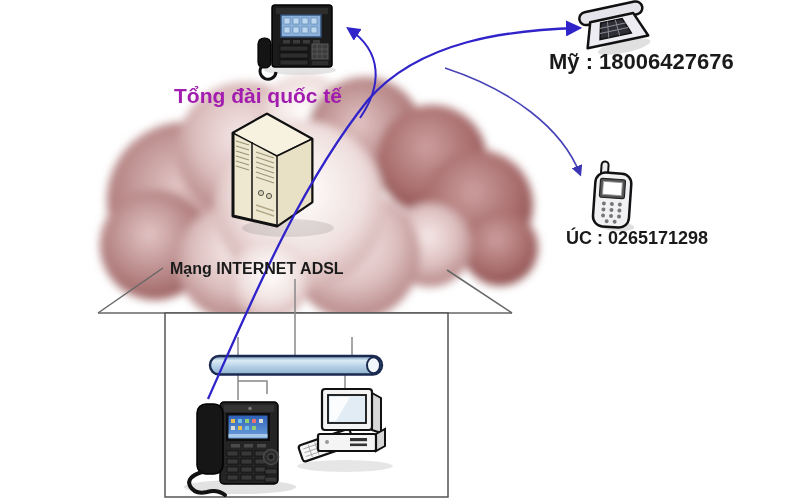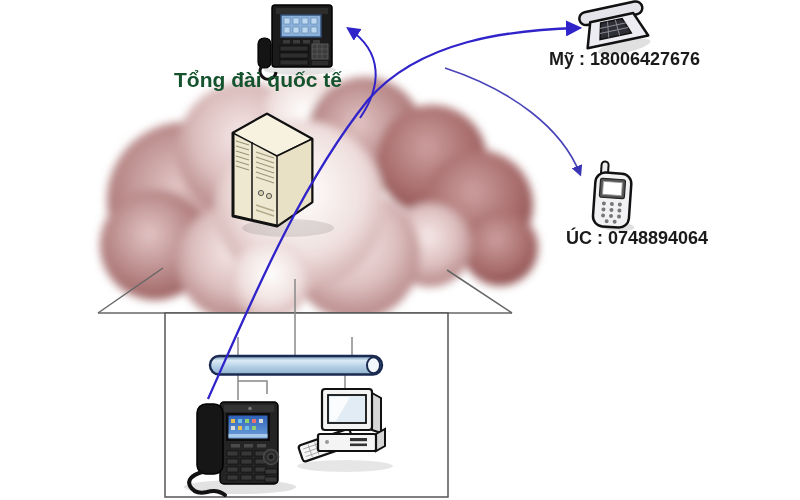--- a/index.html
+++ b/index.html
@@ -2,24 +2,24 @@
 <html><head>
 <meta charset="utf-8">
 <style>
   html,body{margin:0;padding:0;background:#fff;}
   .stage{
     position:relative;width:800px;height:500px;background:#ffffff;overflow:hidden;
     font-family:"Liberation Sans","DejaVu Sans",sans-serif;
   }
   .stage svg{position:absolute;left:0;top:0;}
   .lbl{position:absolute;font-weight:bold;color:#1a1a1a;white-space:nowrap;line-height:1.1;}
-  .lbl-pbx{left:174px;top:68px;font-size:21px;color:#14532d;text-align:center;}
+  .lbl-pbx{left:174px;top:84px;font-size:21px;color:#a21caf;text-align:center;}
   .lbl-internet{left:170px;top:260px;font-size:16px;}
   .lbl-switch{left:320px;top:324px;font-size:18px;letter-spacing:.5px;}
-  .lbl-usa{left:549px;top:50px;font-size:18px;}
+  .lbl-usa{left:549px;top:50px;font-size:22px;}
   .lbl-uc{left:566px;top:229px;font-size:18px;}
 </style>
 </head>
 <body>
 
 <div class="stage">
 
 <svg width="800" height="500" viewBox="0 0 800 500">
   <defs>
     <radialGradient id="gDark" cx="45%" cy="40%" r="65%">
@@ -252,16 +252,17 @@
   </g>
 
   <g fill="none">
     <path d="M208,399 C252,300 300,185 368,100 C420,40 510,30 578,28" stroke="#2f23c9" stroke-width="2.3" marker-end="url(#arr)"></path>
     <path d="M360,118 C382,86 383,52 349,29" stroke="#2f23c9" stroke-width="2" marker-end="url(#arr)"></path>
     <path d="M445,68 C512,90 562,128 580,174" stroke="#4a44b8" stroke-width="1.6" marker-end="url(#arrSoft)"></path>
   </g>
 </svg>
 
 <div class="lbl lbl-pbx">Tổng đài quốc tế</div>
+<div class="lbl lbl-internet">Mạng INTERNET ADSL</div>
 <div class="lbl lbl-usa">Mỹ : 18006427676</div>
-<div class="lbl lbl-uc">ÚC : 0748894064</div>
+<div class="lbl lbl-uc">ÚC : 0265171298</div>
 
 </div>
 
 </body></html>

